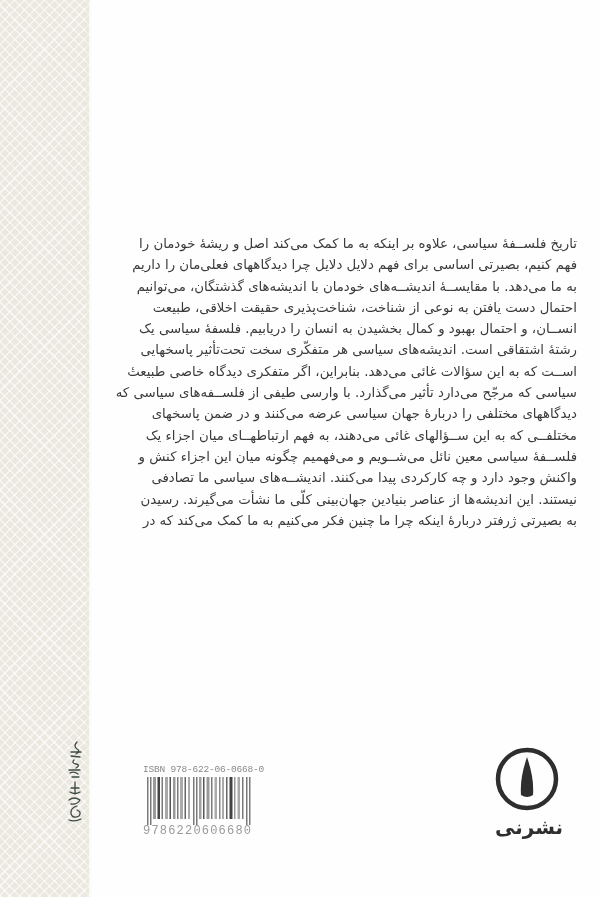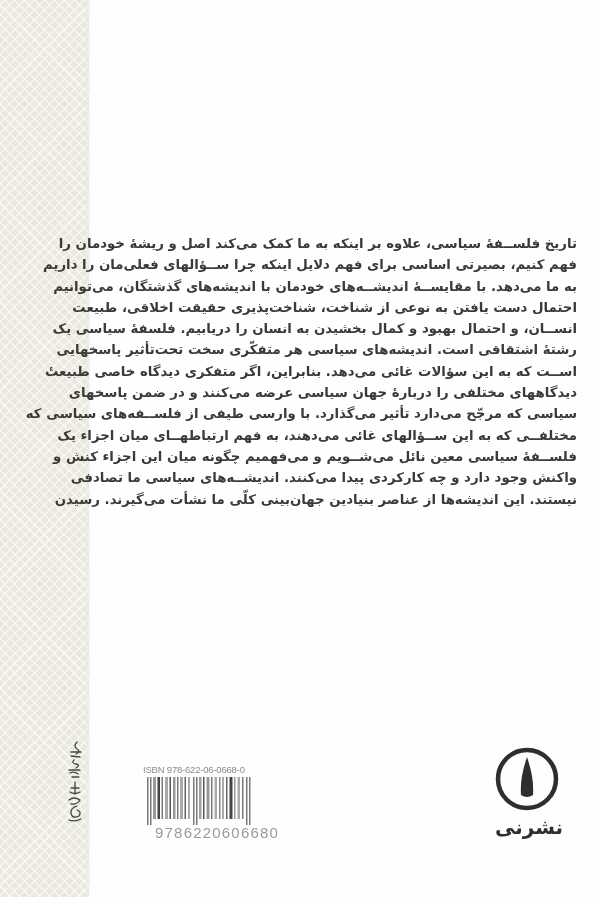--- a/index.html
+++ b/index.html
@@ -19,36 +19,36 @@
     }
     .handwriting {
       position: absolute; left: 57px; top: 740px; width: 30px; height: 85px;
     }
 
     .blurb {
       position: absolute; left: 200px; top: 233px; width: 377px;
       direction: rtl; text-align: justify; text-align-last: right;
       font-size: 13.3px; line-height: 21.3px; color: #3a3a3a;
     }
-    .blurb .line { display: block; white-space: nowrap; text-align: justify; text-align-last: justify; font-weight: bold; }
+    .blurb .line { display: block; white-space: nowrap; text-align: justify; text-align-last: justify; }
     .blurb .line.last { text-align-last: right; }
 
     .barcode-box {
       position: absolute; left: 143px; top: 762px; width: 110px; height: 82px;
     }
     .isbn-text {
       position: absolute; left: 0; top: 2px; width: 110px;
-      font-family: Liberation Sans, sans-serif;
+      font-family: Liberation Mono, monospace;
       font-size: 9.5px; color: #8a8a8a; letter-spacing: -0.2px; white-space: nowrap;
     }
     .bars { position: absolute; left: 4px; top: 15px; width: 104px; height: 48px; }
     .ean-text {
-      position: absolute; left: 12px; top: 62px; width: 110px;
-      font-family: Liberation Sans, sans-serif;
-      font-size: 15px; color: #9a9a9a; letter-spacing: 1.2px; white-space: nowrap;
+      position: absolute; left: 0; top: 62px; width: 110px;
+      font-family: Liberation Mono, monospace;
+      font-size: 12px; color: #9a9a9a; letter-spacing: 1.2px; white-space: nowrap;
     }
 
     .publisher {
       position: absolute; left: 490px; top: 745px; width: 86px; height: 120px;
       text-align: center;
     }
     .logo { position: absolute; left: 3px; top: 0; width: 68px; height: 68px; }
     .publisher-name {
       position: absolute; left: 0; top: 70px; width: 78px;
       direction: rtl; 
@@ -68,32 +68,33 @@
     <path d="M12 30 l11 0 M13 33 q4 -2 8 1 M15 37 l7 0"></path>
     <path d="M18 42 l0 12 M14 48 l8 0 M13 52 q5 3 10 0"></path>
     <path d="M12 60 q5 -4 11 0 q-3 5 -9 4"></path>
     <path d="M20 66 q-7 2 -6 8 q2 5 8 2 q3 -4 -2 -6"></path>
     <path d="M12 80 q6 2 12 -1"></path>
   </g>
 </svg>
 
 <div class="blurb">
   <span class="line">تاریخ فلســفهٔ سیاسی، علاوه بر اینکه به ما کمک می‌کند اصل و ریشهٔ خودمان را</span>
-  <span class="line">فهم کنیم، بصیرتی اساسی برای فهم دلایل اینکه چرا ســؤالهای فعلی‌مان را داریم</span>
+  <span class="line">فهم کنیم، بصیرتی اساسی برای فهم دلایل دلایل چرا دیدگاههای فعلی‌مان را داریم</span>
   <span class="line">به ما می‌دهد. با مقایســهٔ اندیشــه‌های خودمان با اندیشه‌های گذشتگان، می‌توانیم</span>
   <span class="line">احتمال دست یافتن به نوعی از شناخت، شناخت‌پذیری حقیقت اخلاقی، طبیعت</span>
   <span class="line">انســان، و احتمال بهبود و کمال بخشیدن به انسان را دریابیم. فلسفهٔ سیاسی یک</span>
   <span class="line">رشتهٔ اشتقاقی است. اندیشه‌های سیاسی هر متفکّری سخت تحت‌تأثیر پاسخهایی</span>
   <span class="line">اســت که به این سؤالات غائی می‌دهد. بنابراین، اگر متفکری دیدگاه خاصی طبیعتٔ</span>
+  <span class="line">سیاسی که مرجّح می‌دارد تأثیر می‌گذارد. با وارسی طیفی از فلســفه‌های سیاسی که</span>
   <span class="line">دیدگاههای مختلفی را دربارهٔ جهان سیاسی عرضه می‌کنند و در ضمن پاسخهای</span>
-  <span class="line">سیاسی که مرجّح می‌دارد تأثیر می‌گذارد. با وارسی طیفی از فلســفه‌های سیاسی که</span>
   <span class="line">مختلفــی که به این ســؤالهای غائی می‌دهند، به فهم ارتباطهــای میان اجزاء یک</span>
   <span class="line">فلســفهٔ سیاسی معین نائل می‌شــویم و می‌فهمیم چگونه میان این اجزاء کنش و</span>
   <span class="line">واکنش وجود دارد و چه کارکردی پیدا می‌کنند. اندیشــه‌های سیاسی ما تصادفی</span>
   <span class="line">نیستند. این اندیشه‌ها از عناصر بنیادین جهان‌بینی کلّی ما نشأت می‌گیرند. رسیدن</span>
+  <span class="line">به بصیرتی ژرفتر دربارهٔ اینکه چرا ما چنین فکر می‌کنیم به ما کمک می‌کند که در</span>
 </div>
 
 <div class="barcode-box">
   <div class="isbn-text">ISBN 978-622-06-0668-0</div>
   <svg class="bars" viewBox="0 0 104 48" preserveAspectRatio="none">
     <g fill="#7a7a7a">
       <rect x="0" y="0" width="1.5" height="48"></rect>
       <rect x="3" y="0" width="1.5" height="48"></rect>
       <rect x="6" y="0" width="3" height="42" fill="#9a9a9a"></rect>
       <rect x="10.5" y="0" width="2.5" height="42" fill="#444"></rect>

